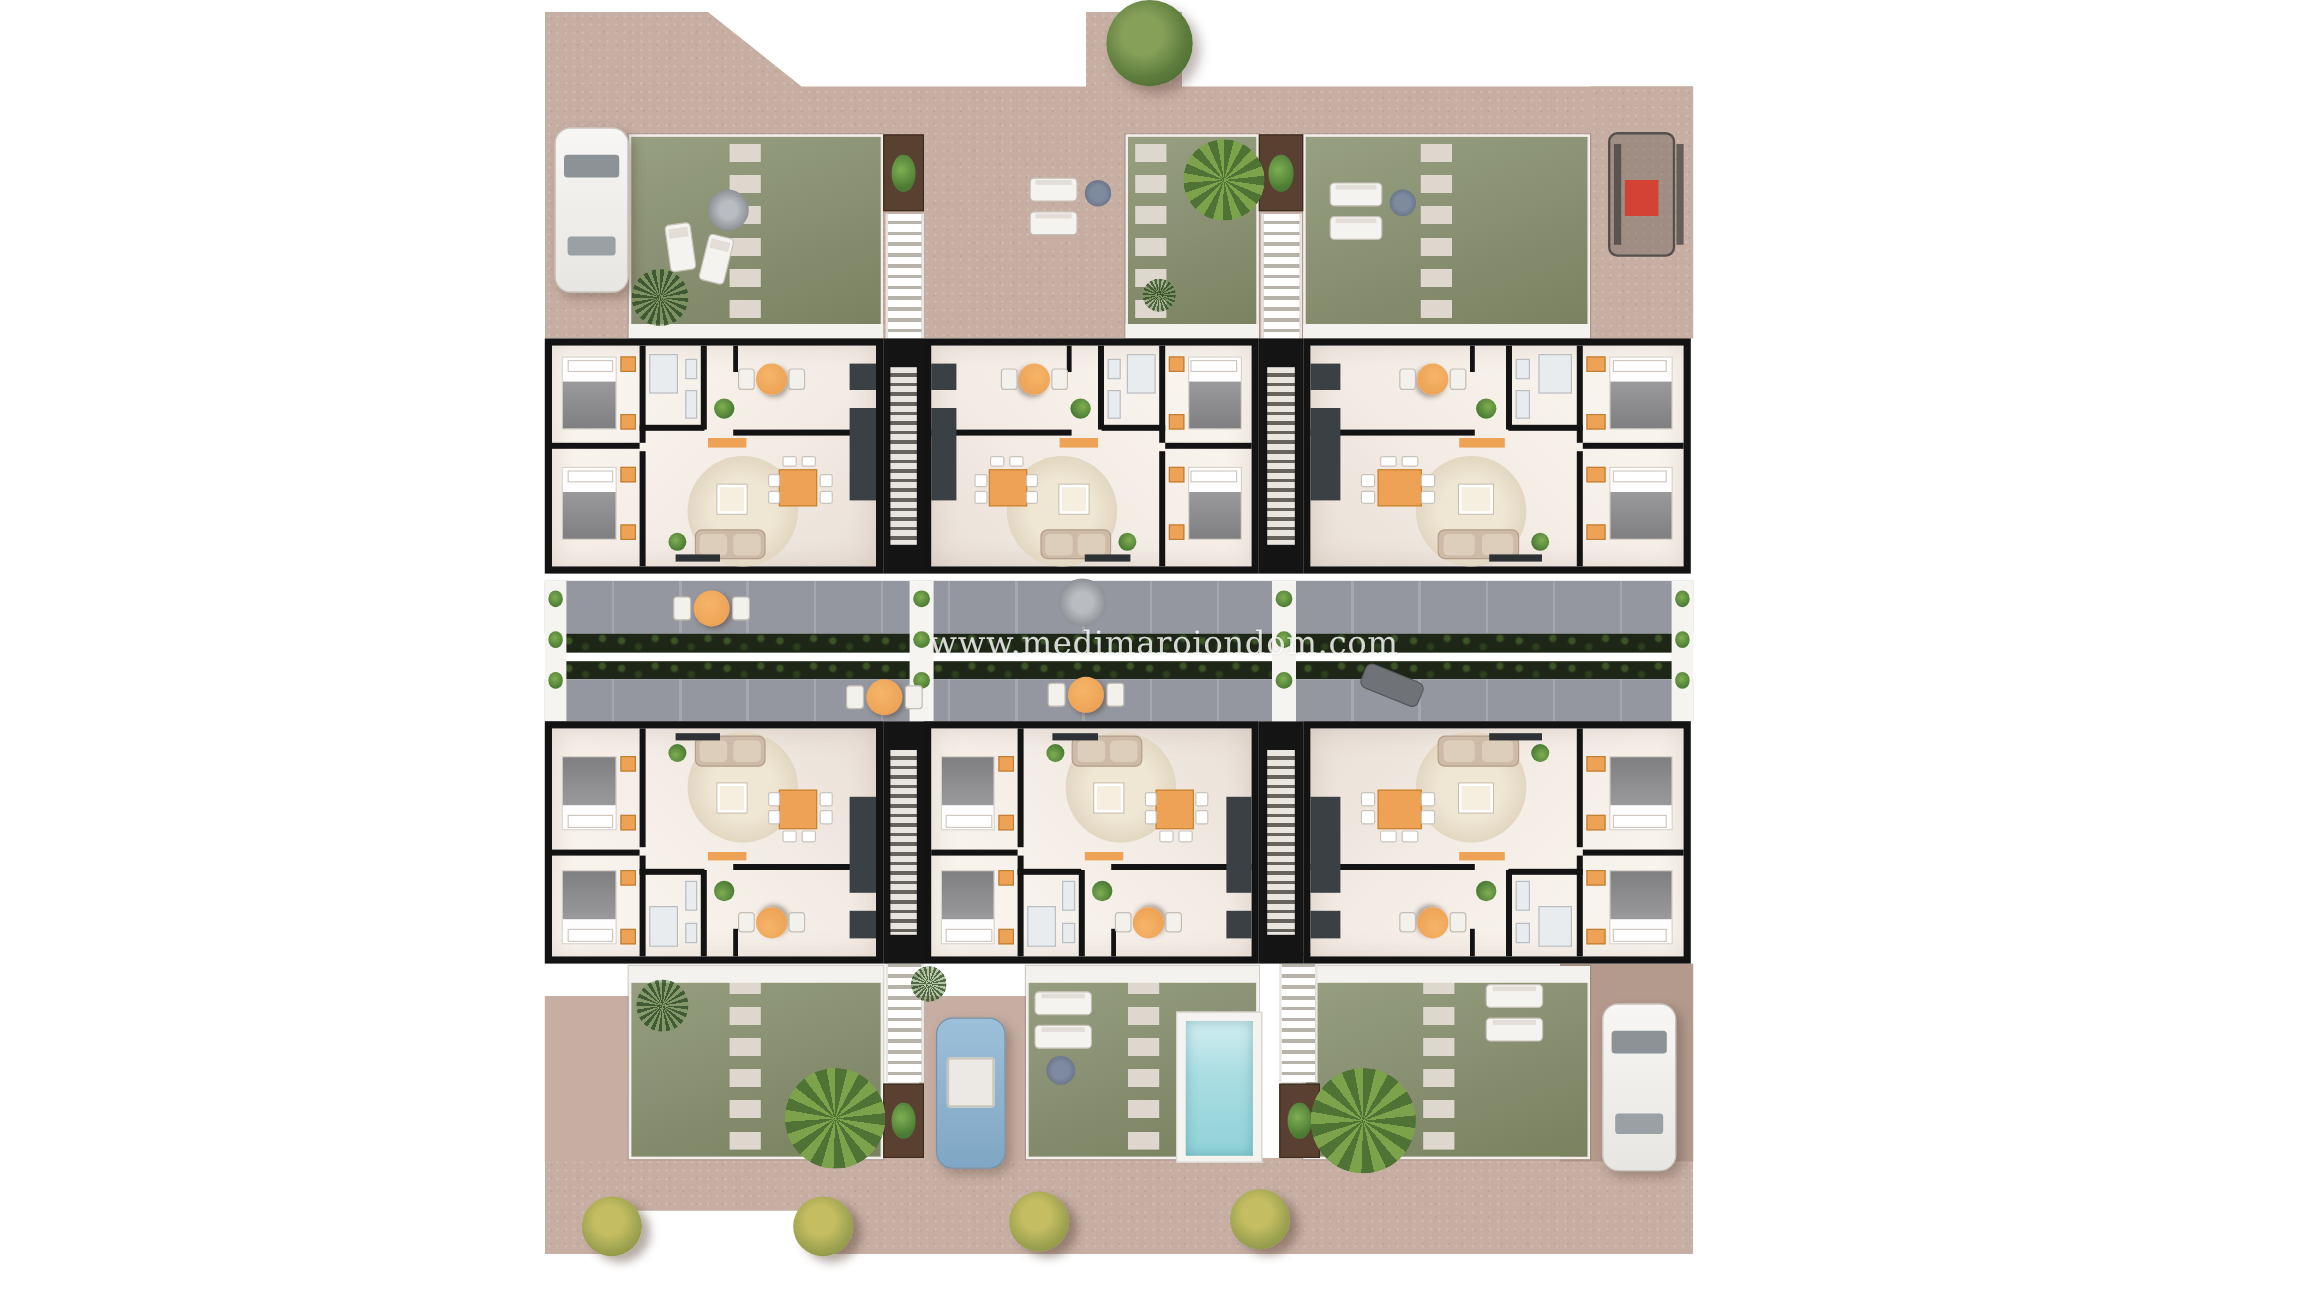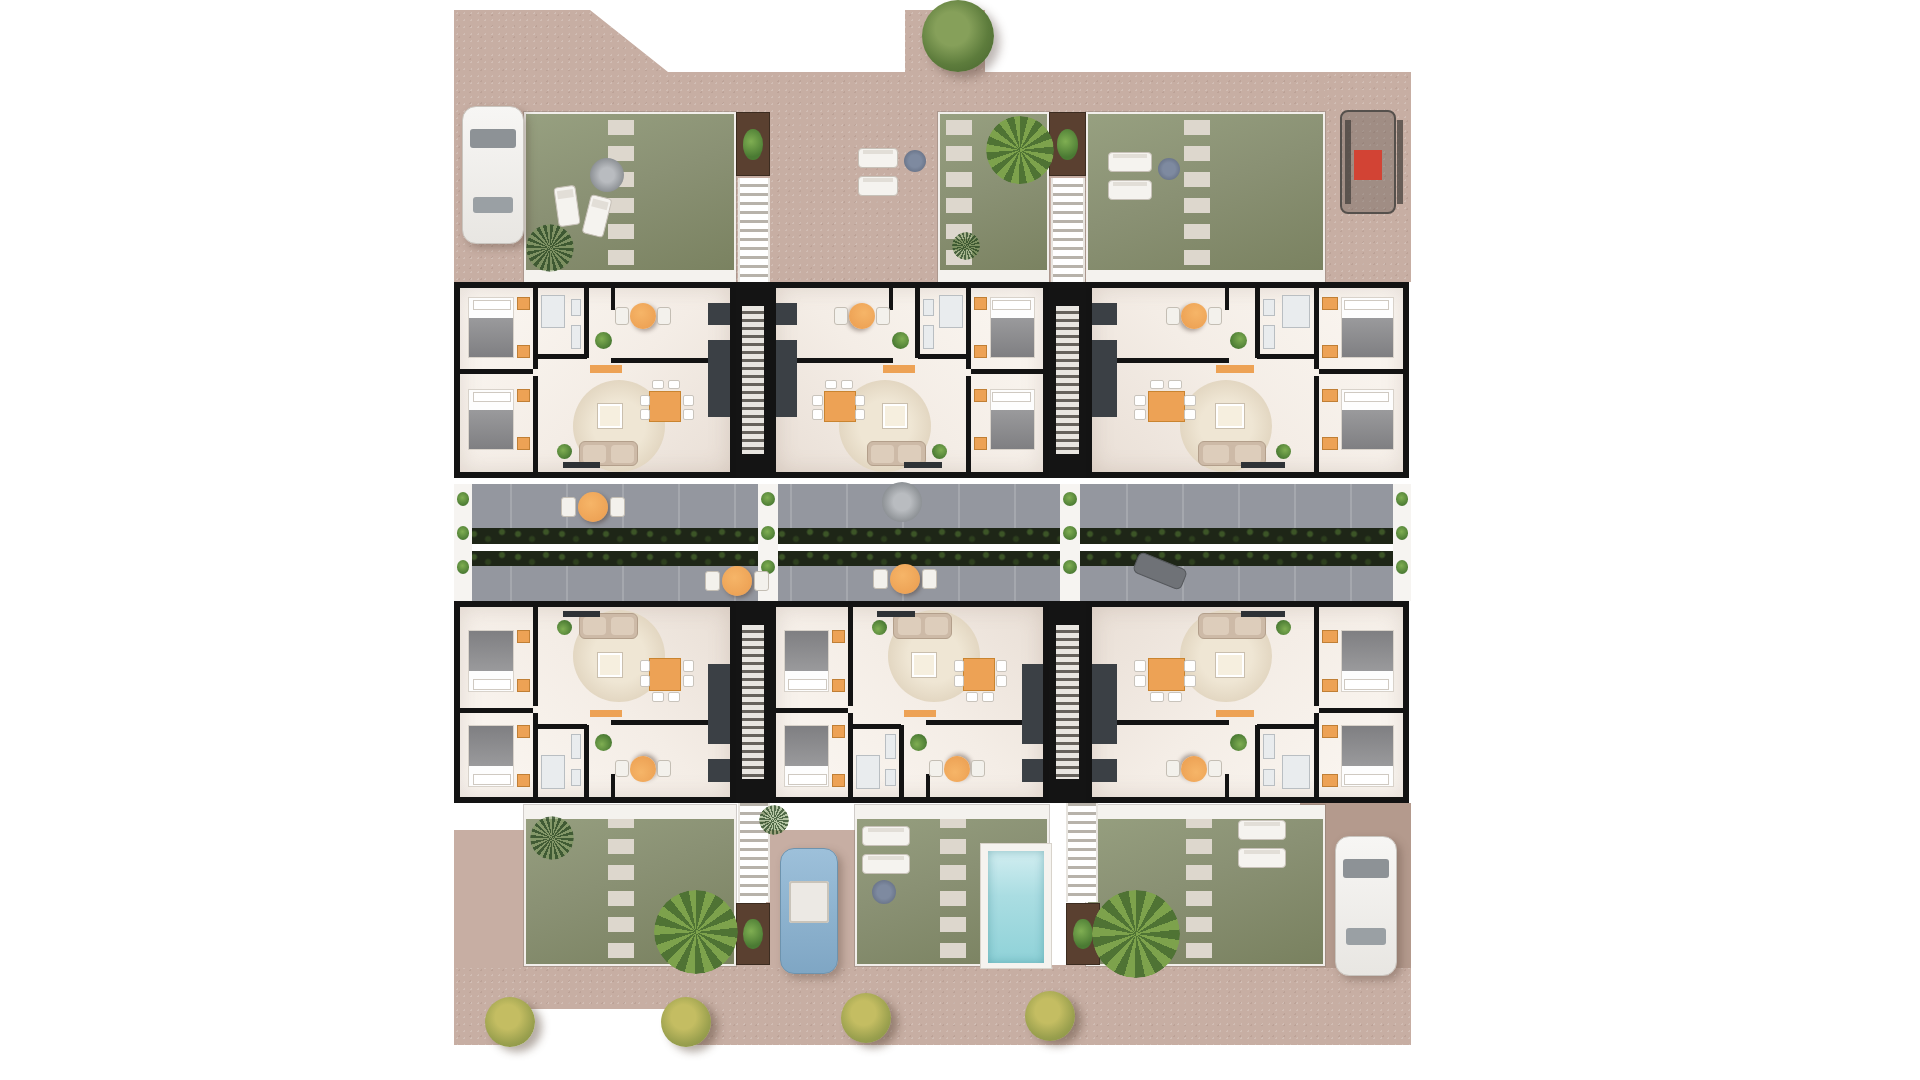--- a/index.html
+++ b/index.html
@@ -430,13 +430,14 @@
     <div class="chair" style="left:82.5%;top:58%;width:4%;height:6%;"></div>
     <div class="chair" style="left:82.5%;top:66%;width:4%;height:6%;"></div>
     <div class="chair" style="left:71%;top:50%;width:4.5%;height:5%;"></div>
     <div class="chair" style="left:77%;top:50%;width:4.5%;height:5%;"></div>
     <div class="kitchen" style="left:92%;top:28%;width:8%;height:42%;"></div>
     <div class="kitchen" style="left:92%;top:8%;width:8%;height:12%;"></div>
     <div class="tvunit" style="left:38%;top:94.5%;width:14%;height:3.5%;"></div>
     <div class="plant" style="left:36%;top:85%;width:15px;height:15px;"></div>
   </div>
     </div>
+  <div class="watermark" style="left:970px;top:521px;">www.medimaroiondom.com</div>
 </div>
 
 </body></html>

